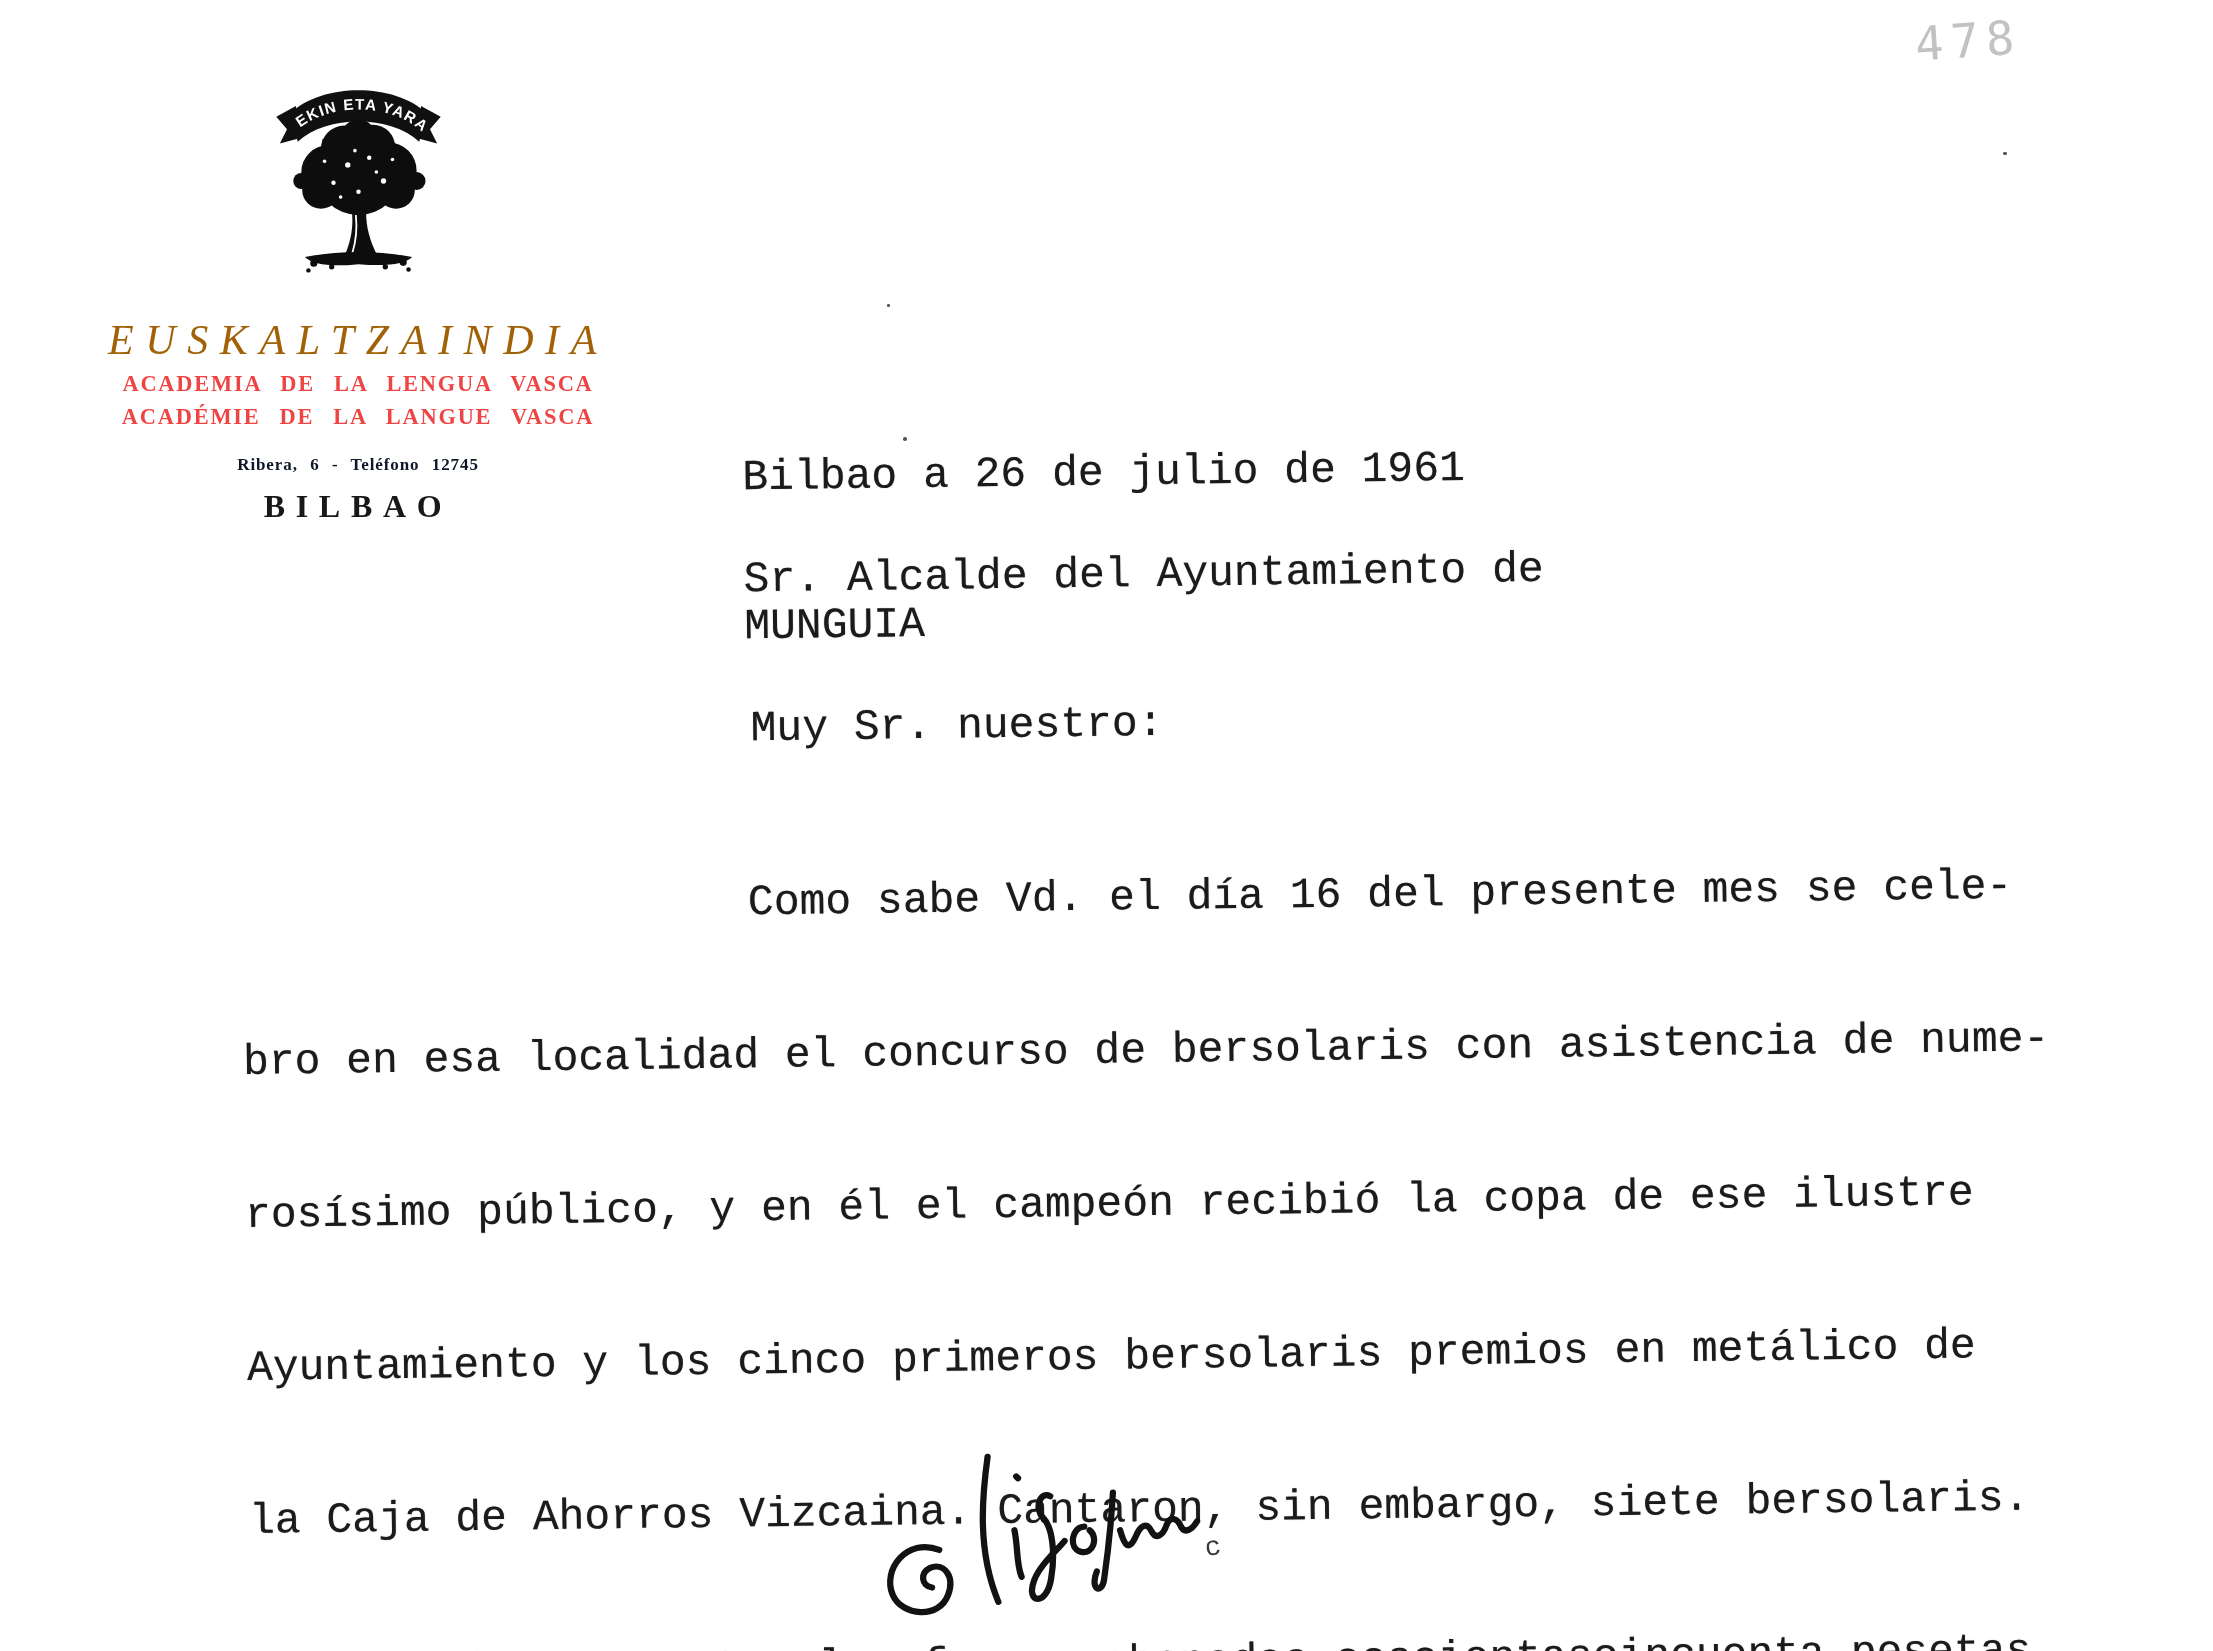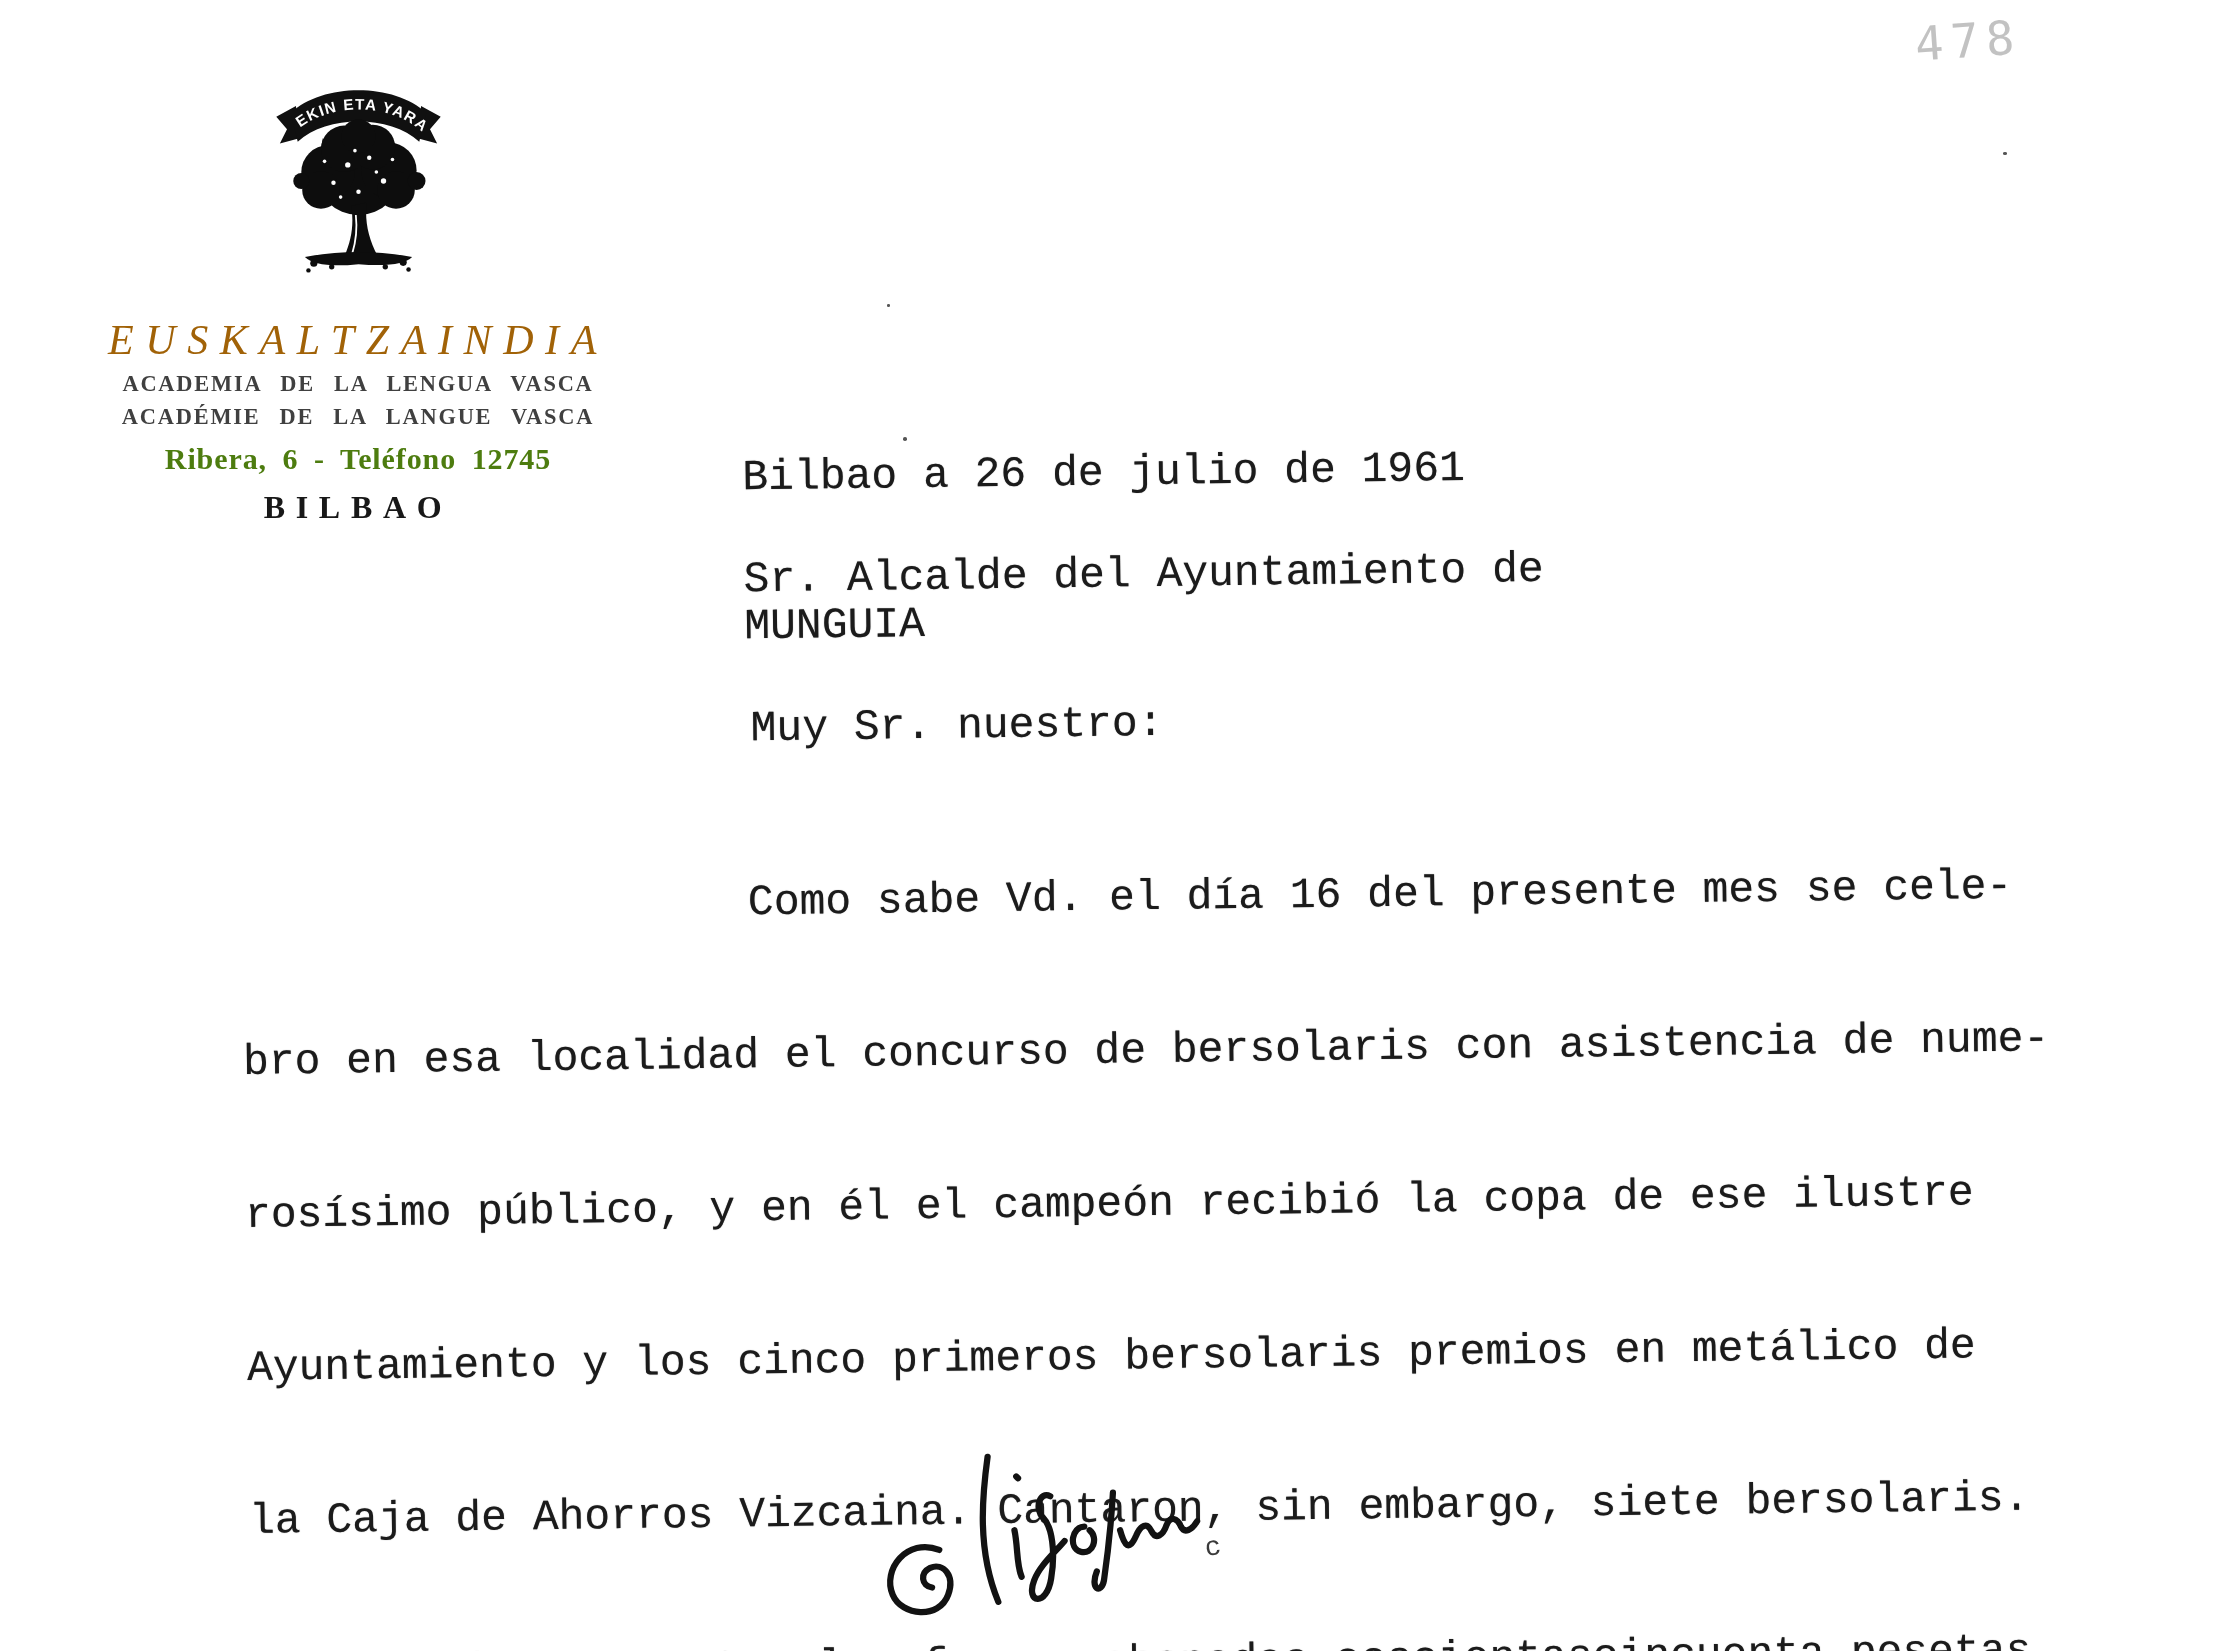--- a/index.html
+++ b/index.html
@@ -16,25 +16,25 @@
     position:absolute;left:85px;top:72px;width:546px;
     text-align:center;
   }
   .logo-wrap{width:179px;margin:0 auto 30px auto;}
   .org-name{
     font-size:42px;font-weight:400;letter-spacing:11.6px;
     color:#a16207;white-space:nowrap;font-style:italic;
   }
   .org-sub{
     font-size:22.4px;font-weight:bold;letter-spacing:1.8px;word-spacing:11.6px;
-    margin-top:7.2px;color:#404040;white-space:nowrap;
+    margin-top:7.2px;color:#ef4444;white-space:nowrap;
   }
   .org-addr{
-    font-size:30px;font-weight:bold;letter-spacing:0.9px;word-spacing:7.2px;
-    margin-top:12px;color:#4d7c0f;
+    font-size:17px;font-weight:bold;letter-spacing:0.9px;word-spacing:7.2px;
+    margin-top:25px;color:#0f172a;
   }
   .org-city{
     font-size:32px;font-weight:bold;letter-spacing:10.7px;
     margin-top:12.5px;color:#181818;
   }
   
   .corner-num{
     position:absolute;left:1915px;top:12.5px;
     font-family:"DejaVu Sans Mono", monospace;
     font-size:47px;color:#b4b4b4;

